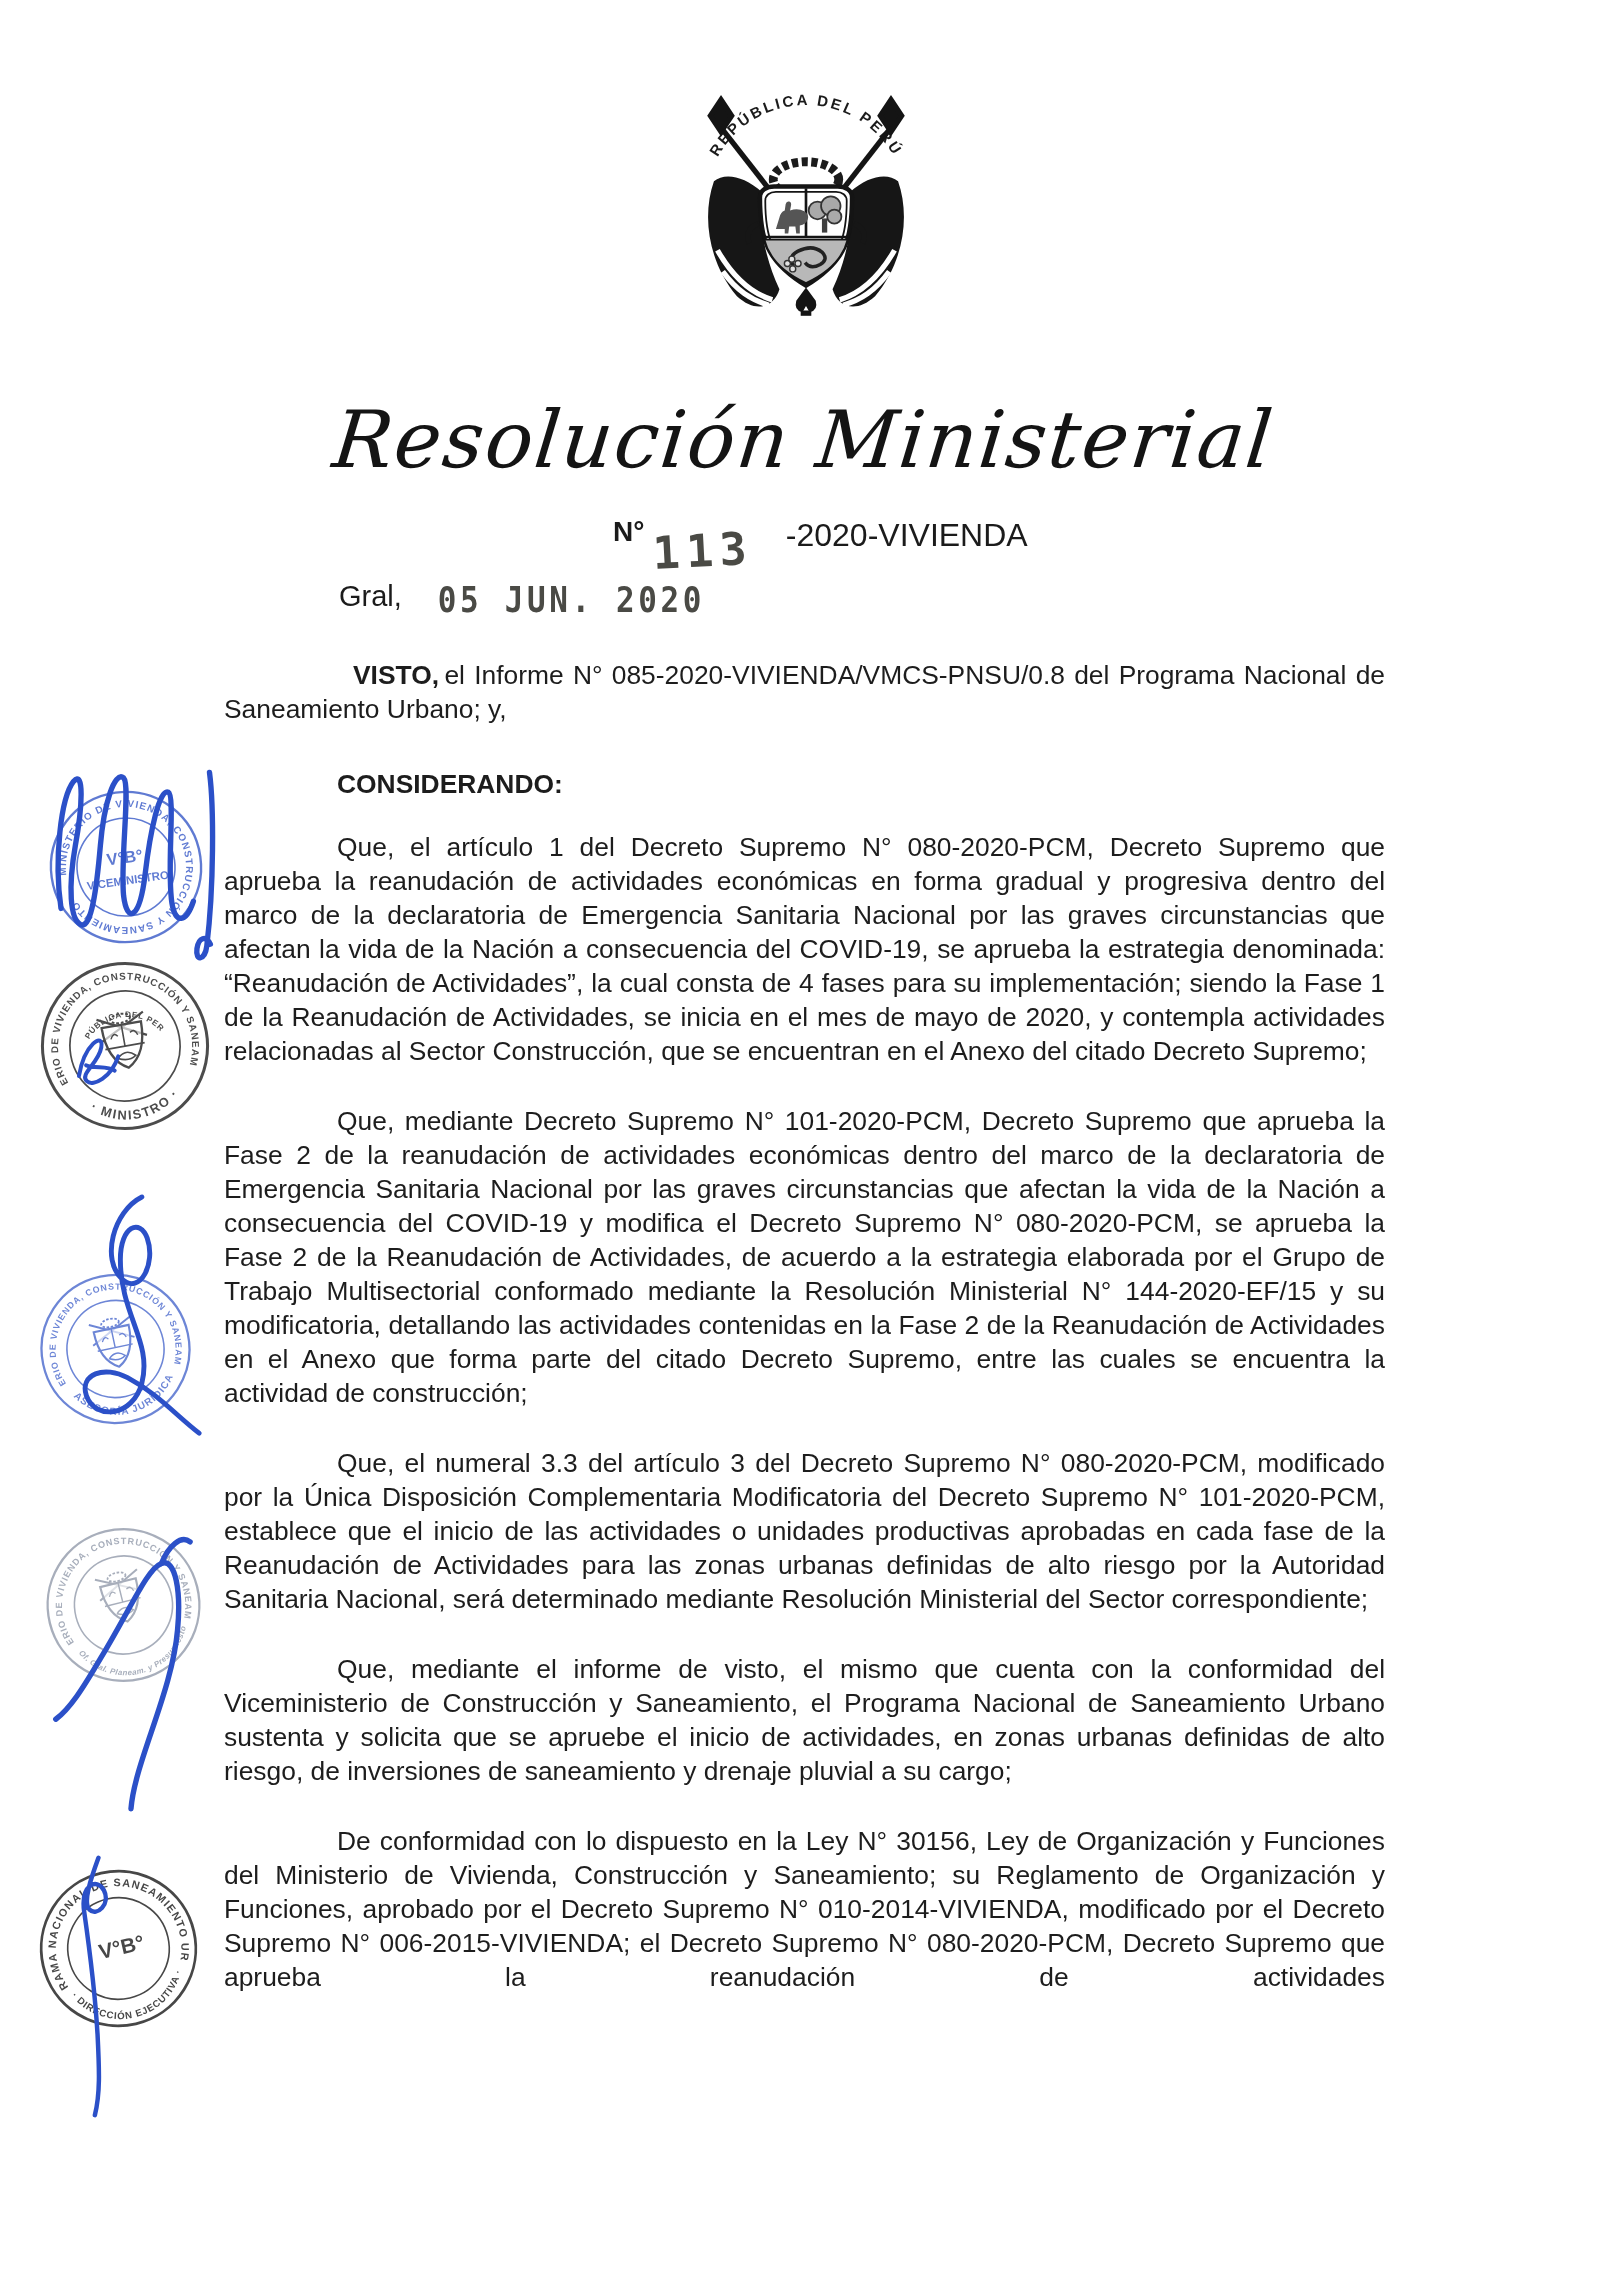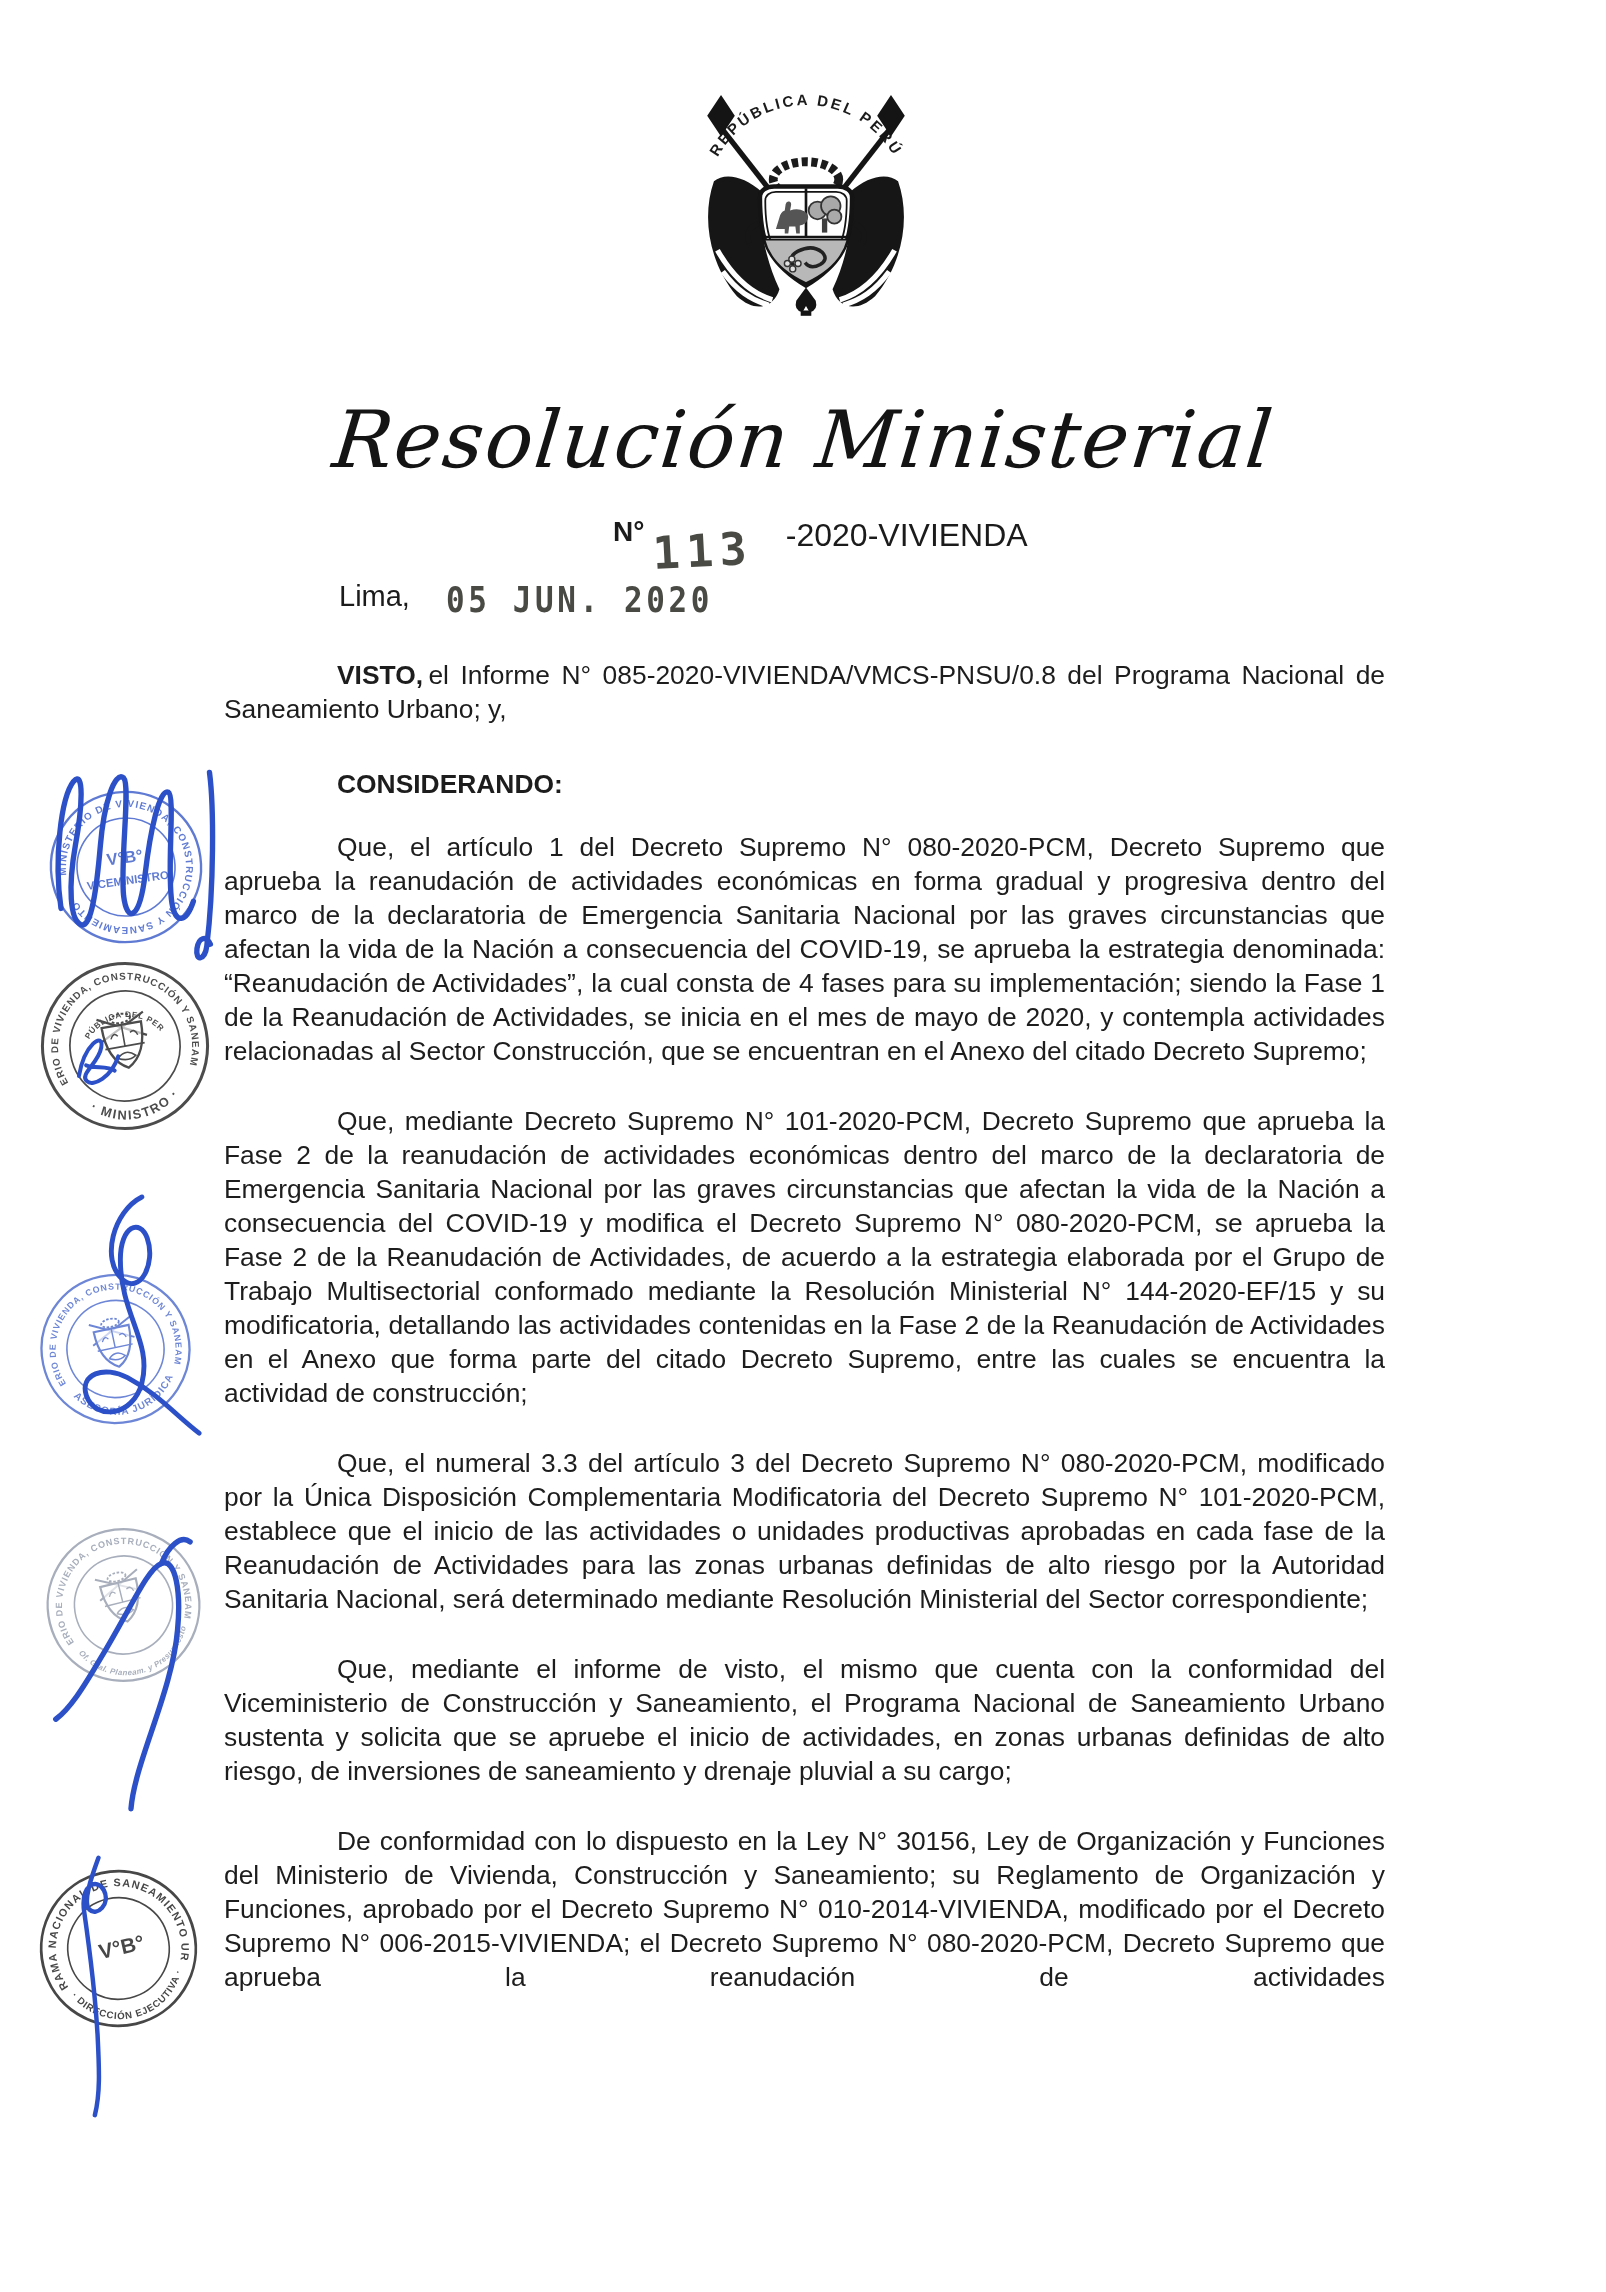--- a/index.html
+++ b/index.html
@@ -31,21 +31,21 @@
   .doc-body{
     position:absolute;left:224px;top:658px;width:1161px;
     font-size:26.4px;line-height:34px;text-align:justify;color:#1d1d1d;
   }
   .para{margin:0 0 36px 0;}
   .indent{text-indent:113px;}
   .b{font-weight:bold;}
   .visto-p{margin-bottom:41px;}
   .heading{margin-bottom:29px;}
   .justify-last{text-align-last:justify;}
-  .visto-label{margin-right:5.4px;}
+  .visto-label{margin-right:5.4px;margin-left:16px;}
   
   .stamp{position:absolute;overflow:visible;}
   .stamp text{fill:currentColor;font-family:"Liberation Sans",sans-serif;font-weight:bold;}
   .stamp .ctr{text-anchor:middle;}
   .s-vice{left:47px;top:788px;width:158px;height:158px;color:var(--stamp_blue,#3d5ec9);opacity:.82;transform:rotate(-8deg);}
   .s-min {left:39px;top:960px;width:172px;height:172px;color:var(--stamp_dark,#343434);opacity:.88;transform:rotate(-10deg);}
   .s-ases{left:36px;top:1272px;width:159px;height:154px;color:var(--stamp_blue,#3d5ec9);opacity:.75;transform:rotate(-12deg);}
   .s-plan{left:41px;top:1526px;width:165px;height:158px;color:var(--stamp_gray,#99a1b0);opacity:.85;transform:rotate(-14deg);}
   .s-pnsu{left:38px;top:1868px;width:161px;height:161px;color:#2e2e2e;opacity:.88;transform:rotate(-13deg);}
   .sig{position:absolute;overflow:visible;fill:none;stroke:var(--ink_blue,#2b50c8);
@@ -134,21 +134,21 @@
 
   <div class="title-script">Resolución Ministerial</div>
 
   <div class="number-line">
     <span class="num-prefix">N°</span>
     <span class="stamp-ink num-stamp">113</span>
     <span class="num-suffix">-2020-VIVIENDA</span>
   </div>
 
   <div class="place-line">
-    <span class="place-label">Lima,</span>
+    <span class="place-label">Gral,</span>
     <span class="stamp-ink date-stamp">05 JUN. 2020</span>
   </div>
 
   <div class="doc-body">
     <p class="para indent visto-p"><span class="b visto-label">VISTO,</span><span>el Informe N° 085-2020-VIVIENDA/VMCS-PNSU/0.8 del Programa Nacional de Saneamiento Urbano; y,</span></p>
     <p class="para indent b heading">CONSIDERANDO:</p>
     <p class="para indent">Que, el artículo 1 del Decreto Supremo N° 080-2020-PCM, Decreto Supremo que aprueba la reanudación de actividades económicas en forma gradual y progresiva dentro del marco de la declaratoria de Emergencia Sanitaria Nacional por las graves circunstancias que afectan la vida de la Nación a consecuencia del COVID-19, se aprueba la estrategia denominada: “Reanudación de Actividades”, la cual consta de 4 fases para su implementación; siendo la Fase 1 de la Reanudación de Actividades, se inicia en el mes de mayo de 2020, y contempla actividades relacionadas al Sector Construcción, que se encuentran en el Anexo del citado Decreto Supremo;</p>
     <p class="para indent">Que, mediante Decreto Supremo N° 101-2020-PCM, Decreto Supremo que aprueba la Fase 2 de la reanudación de actividades económicas dentro del marco de la declaratoria de Emergencia Sanitaria Nacional por las graves circunstancias que afectan la vida de la Nación a consecuencia del COVID-19 y modifica el Decreto Supremo N° 080-2020-PCM, se aprueba la Fase 2 de la Reanudación de Actividades, de acuerdo a la estrategia elaborada por el Grupo de Trabajo Multisectorial conformado mediante la Resolución Ministerial N° 144-2020-EF/15 y su modificatoria, detallando las actividades contenidas en la Fase 2 de la Reanudación de Actividades en el Anexo que forma parte del citado Decreto Supremo, entre las cuales se encuentra la actividad de construcción;</p>
     <p class="para indent">Que, el numeral 3.3 del artículo 3 del Decreto Supremo N° 080-2020-PCM, modificado por la Única Disposición Complementaria Modificatoria del Decreto Supremo N° 101-2020-PCM, establece que el inicio de las actividades o unidades productivas aprobadas en cada fase de la Reanudación de Actividades para las zonas urbanas definidas de alto riesgo por la Autoridad Sanitaria Nacional, será determinado mediante Resolución Ministerial del Sector correspondiente;</p>
     <p class="para indent">Que, mediante el informe de visto, el mismo que cuenta con la conformidad del Viceministerio de Construcción y Saneamiento, el Programa Nacional de Saneamiento Urbano sustenta y solicita que se apruebe el inicio de actividades, en zonas urbanas definidas de alto riesgo, de inversiones de saneamiento y drenaje pluvial a su cargo;</p>

